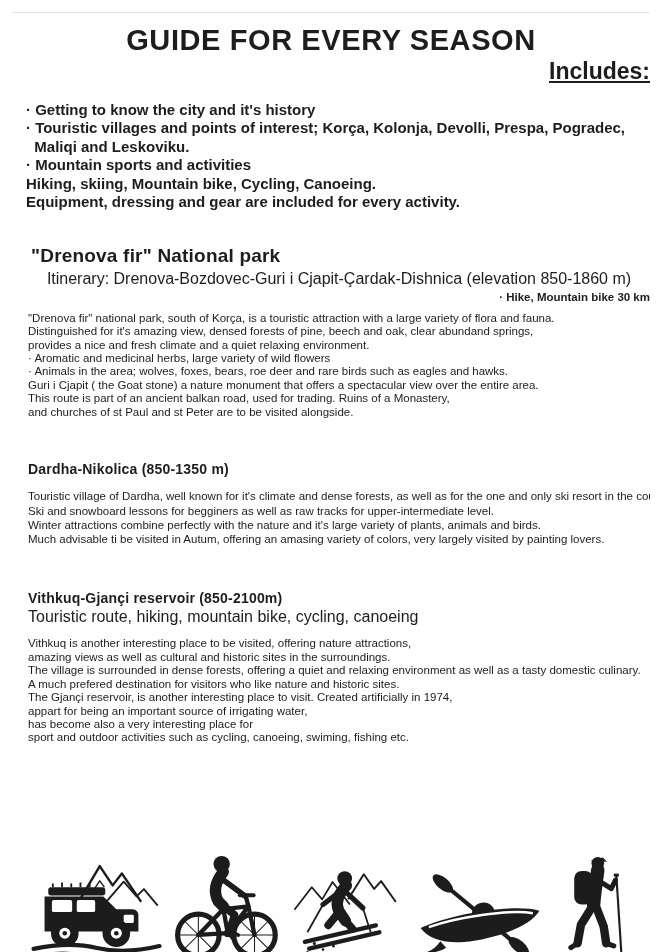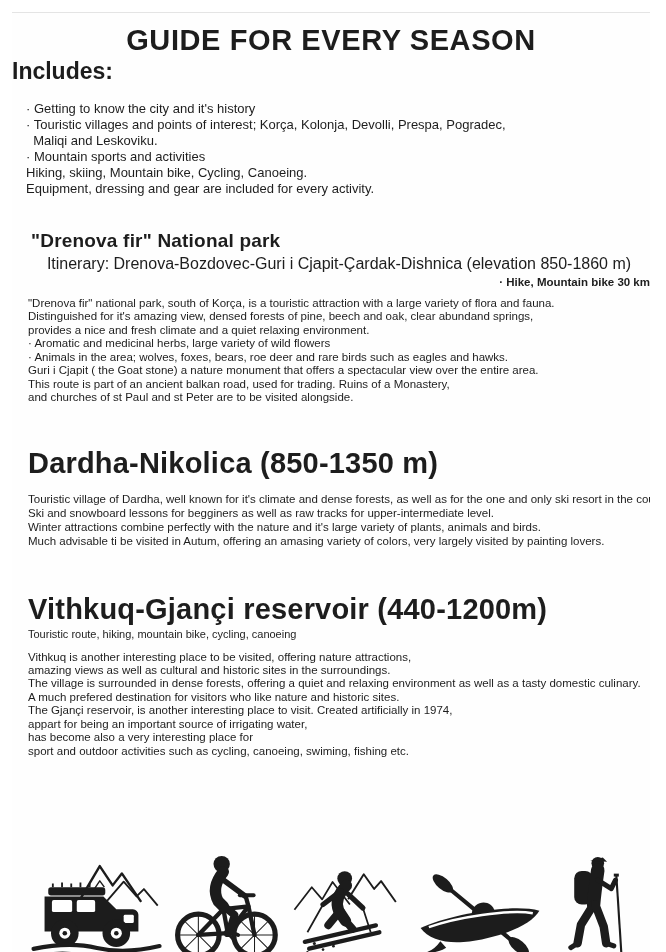--- a/index.html
+++ b/index.html
@@ -18,41 +18,42 @@
   .title {
     margin: 0;
     padding-top: 11px;
     text-align: center;
     font-size: 29px;
     font-weight: 600;
     letter-spacing: 0.6px;
   }
   .subtitle {
     margin: 1px 0 0 0;
-    text-align: left;
+    text-align: right;
     font-size: 23px;
     font-weight: 600;
+    text-decoration: underline;
   }
   .includes {
     margin: 16px 0 0 14px;
-    font-size: 13px;
-    font-weight: 400;
+    font-size: 15px;
+    font-weight: 700;
     line-height: 1.23;
     white-space: pre;
   }
   section { padding-left: 16px; }
   .sec-drenova { margin-top: 33px; }
   .sec-drenova h3 { padding-left: 3px; }
   h3 {
     margin: 0;
     font-size: 19px;
     font-weight: 600;
     letter-spacing: 0.2px;
   }
-  .sec-dardha h3, .sec-vithkuq h3 { font-size: 29px; }
+  .sec-dardha h3, .sec-vithkuq h3 { font-size: 14px; }
   .itinerary {
     margin-top: 3px;
     font-size: 16px;
     font-weight: 500;
     text-align: center;
   }
   .act-small {
     margin-top: 3px;
     font-size: 11.5px;
     font-weight: 600;
@@ -69,21 +70,21 @@
   .act-mid {
     margin-top: 21px;
     padding-left: 3px;
     font-size: 14.5px;
     font-weight: 500;
   }
   .sec-dardha .body-text { margin-top: 12px; line-height: 1.24; }
   .sec-vithkuq { margin-top: 44px; }
   .act-sub {
     margin-top: 2px;
-    font-size: 11px;
+    font-size: 16px;
     font-weight: 500;
   }
   .sec-vithkuq .body-text { margin-top: 11px; line-height: 1.17; }
   .footer-icons {
     position: absolute;
     left: 0; right: 0; bottom: 4px;
     display: flex;
     justify-content: space-between;
     align-items: flex-end;
     padding: 0 16px;
@@ -122,21 +123,21 @@
 
   <section class="sec-dardha">
     <h3>Dardha-Nikolica (850-1350 m)</h3>
     <p class="body-text">Touristic village of Dardha, well known for it's climate and dense forests, as well as for the one and only ski resort in the country.
 Ski and snowboard lessons for begginers as well as raw tracks for upper-intermediate level.
 Winter attractions combine perfectly with the nature and it's large variety of plants, animals and birds.
 Much advisable ti be visited in Autum, offering an amasing variety of colors, very largely visited by painting lovers.</p>
   </section>
 
   <section class="sec-vithkuq">
-    <h3>Vithkuq-Gjançi reservoir (440-1200m)</h3>
+    <h3>Vithkuq-Gjançi reservoir (850-2100m)</h3>
     <div class="act-sub">Touristic route, hiking, mountain bike, cycling, canoeing</div>
     <p class="body-text">Vithkuq is another interesting place to be visited, offering nature attractions,
 amazing views as well as cultural and historic sites in the surroundings.
 The village is surrounded in dense forests, offering a quiet and relaxing environment as well as a tasty domestic culinary.
 A much prefered destination for visitors who like nature and historic sites.
 The Gjançi reservoir, is another interesting place to visit. Created artificially in 1974,
 appart for being an important source of irrigating water,
 has become also a very interesting place for
 sport and outdoor activities such as cycling, canoeing, swiming, fishing etc.</p>
   </section>

